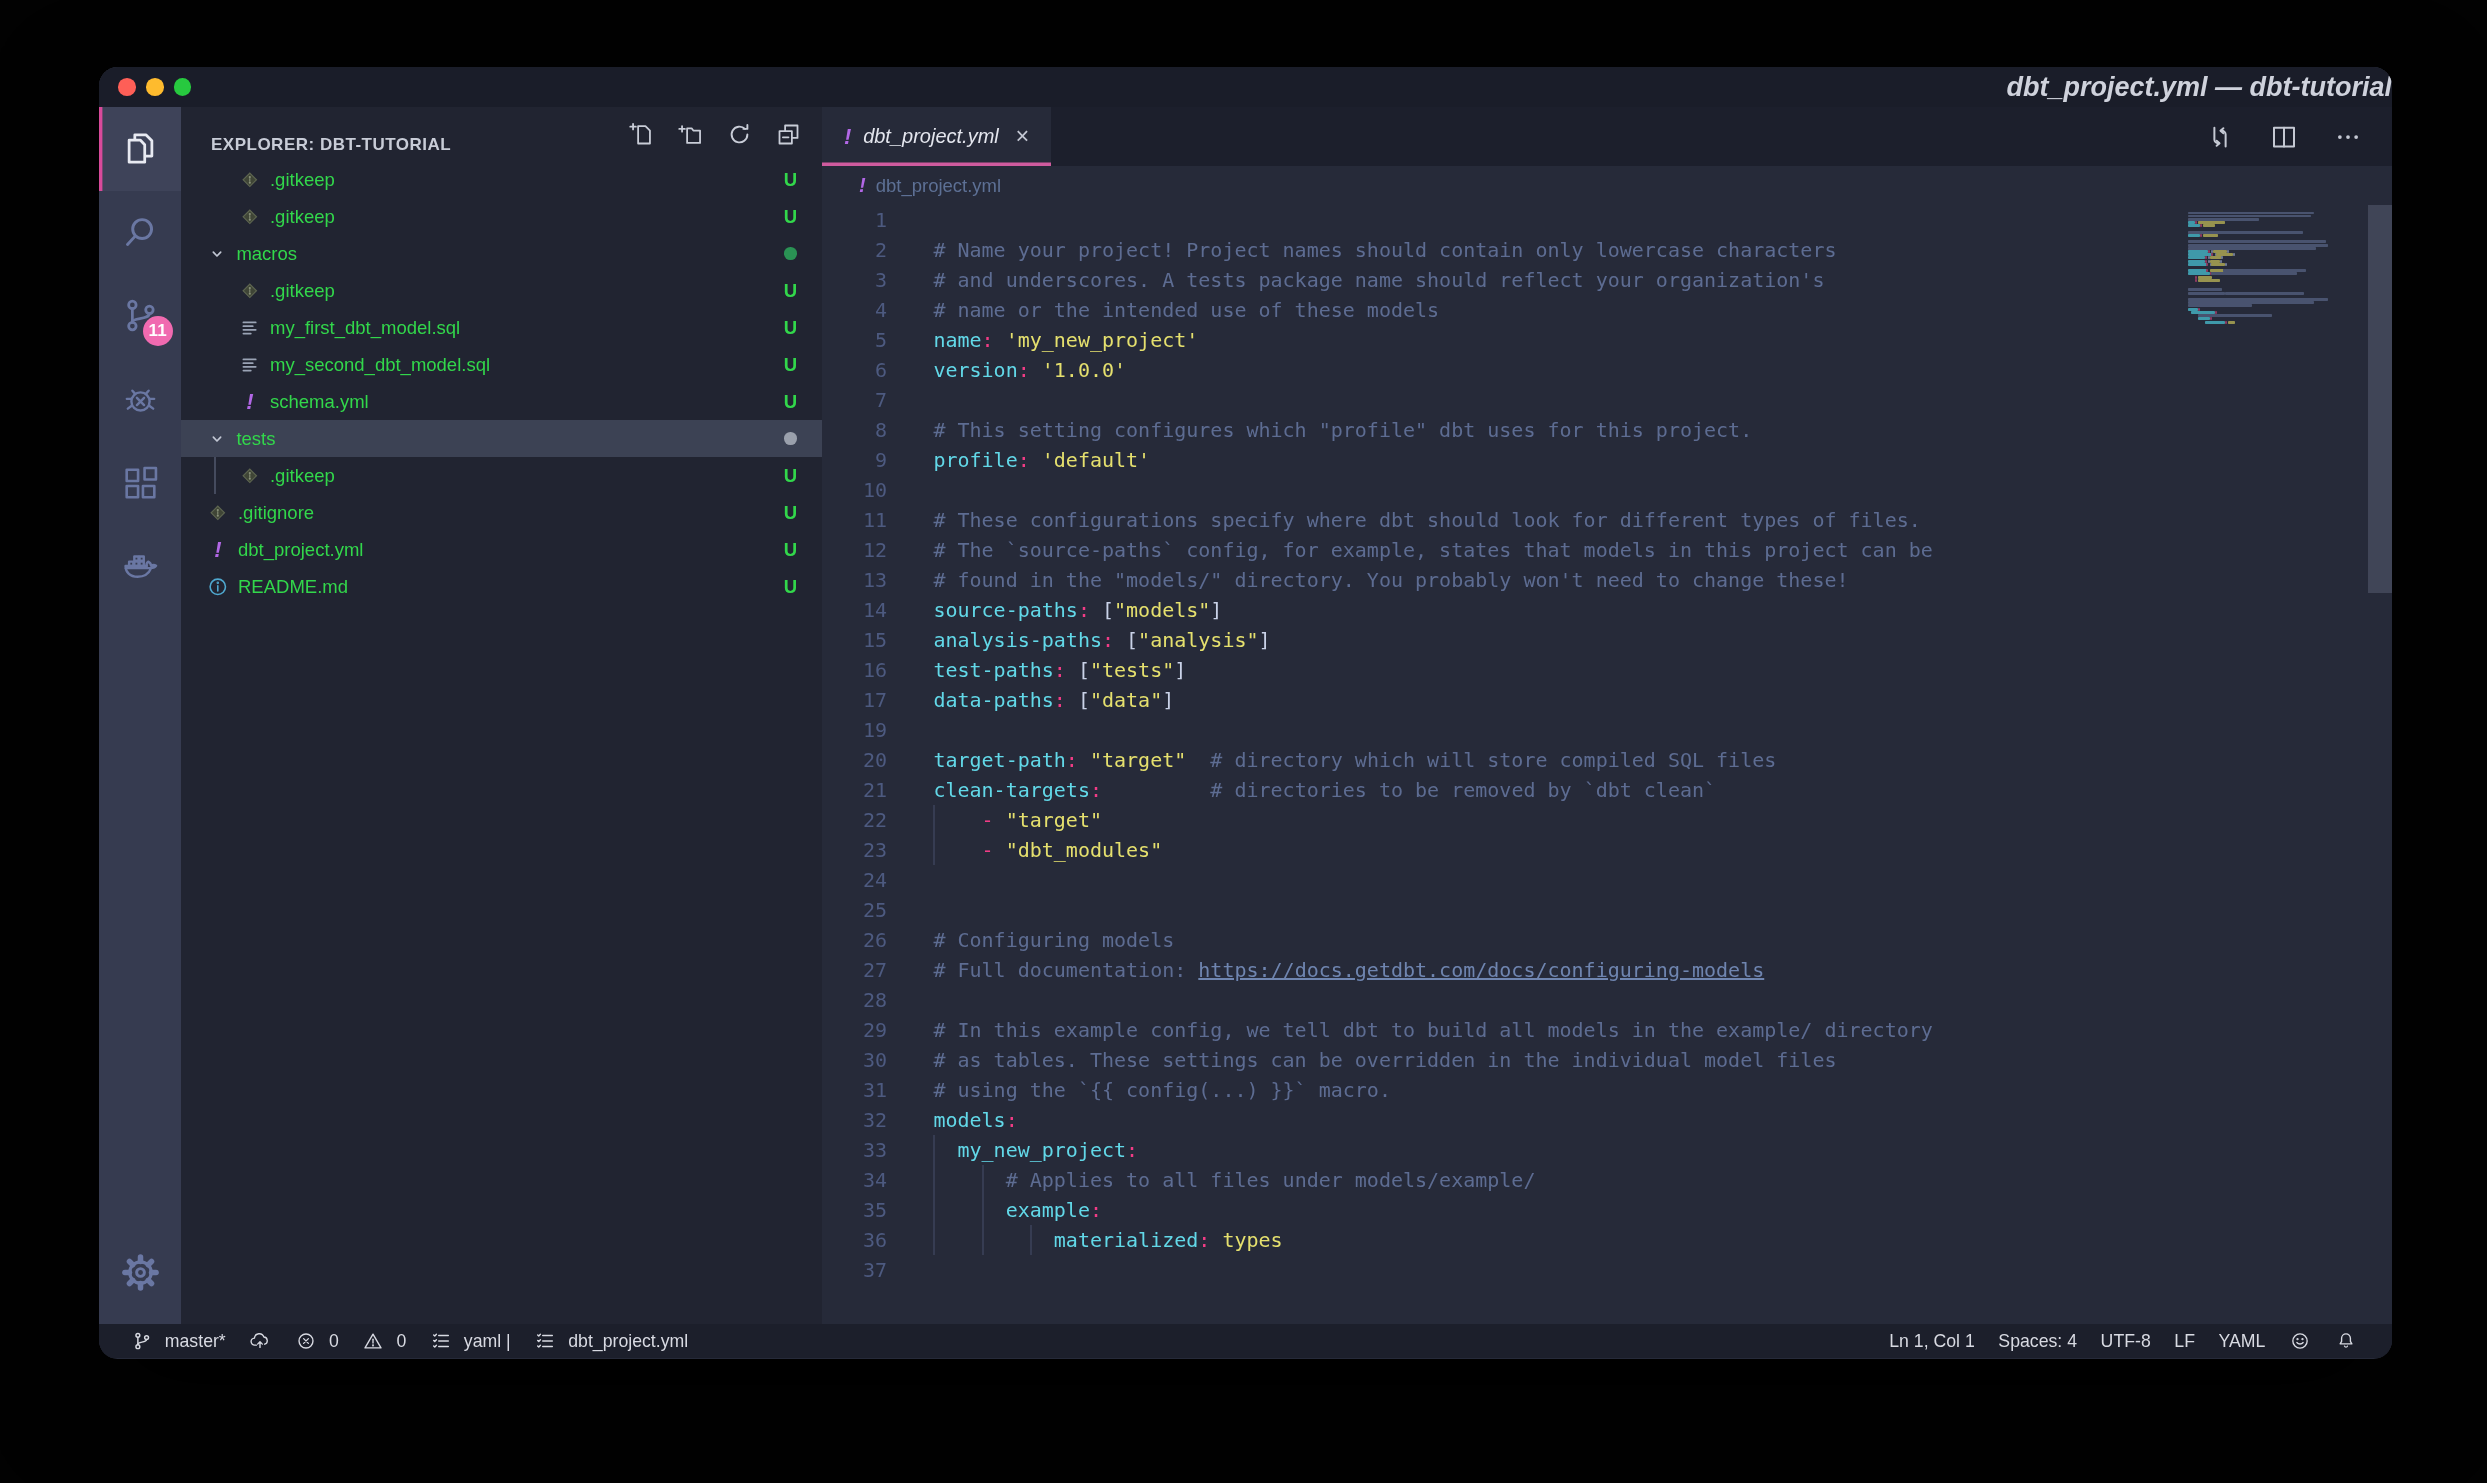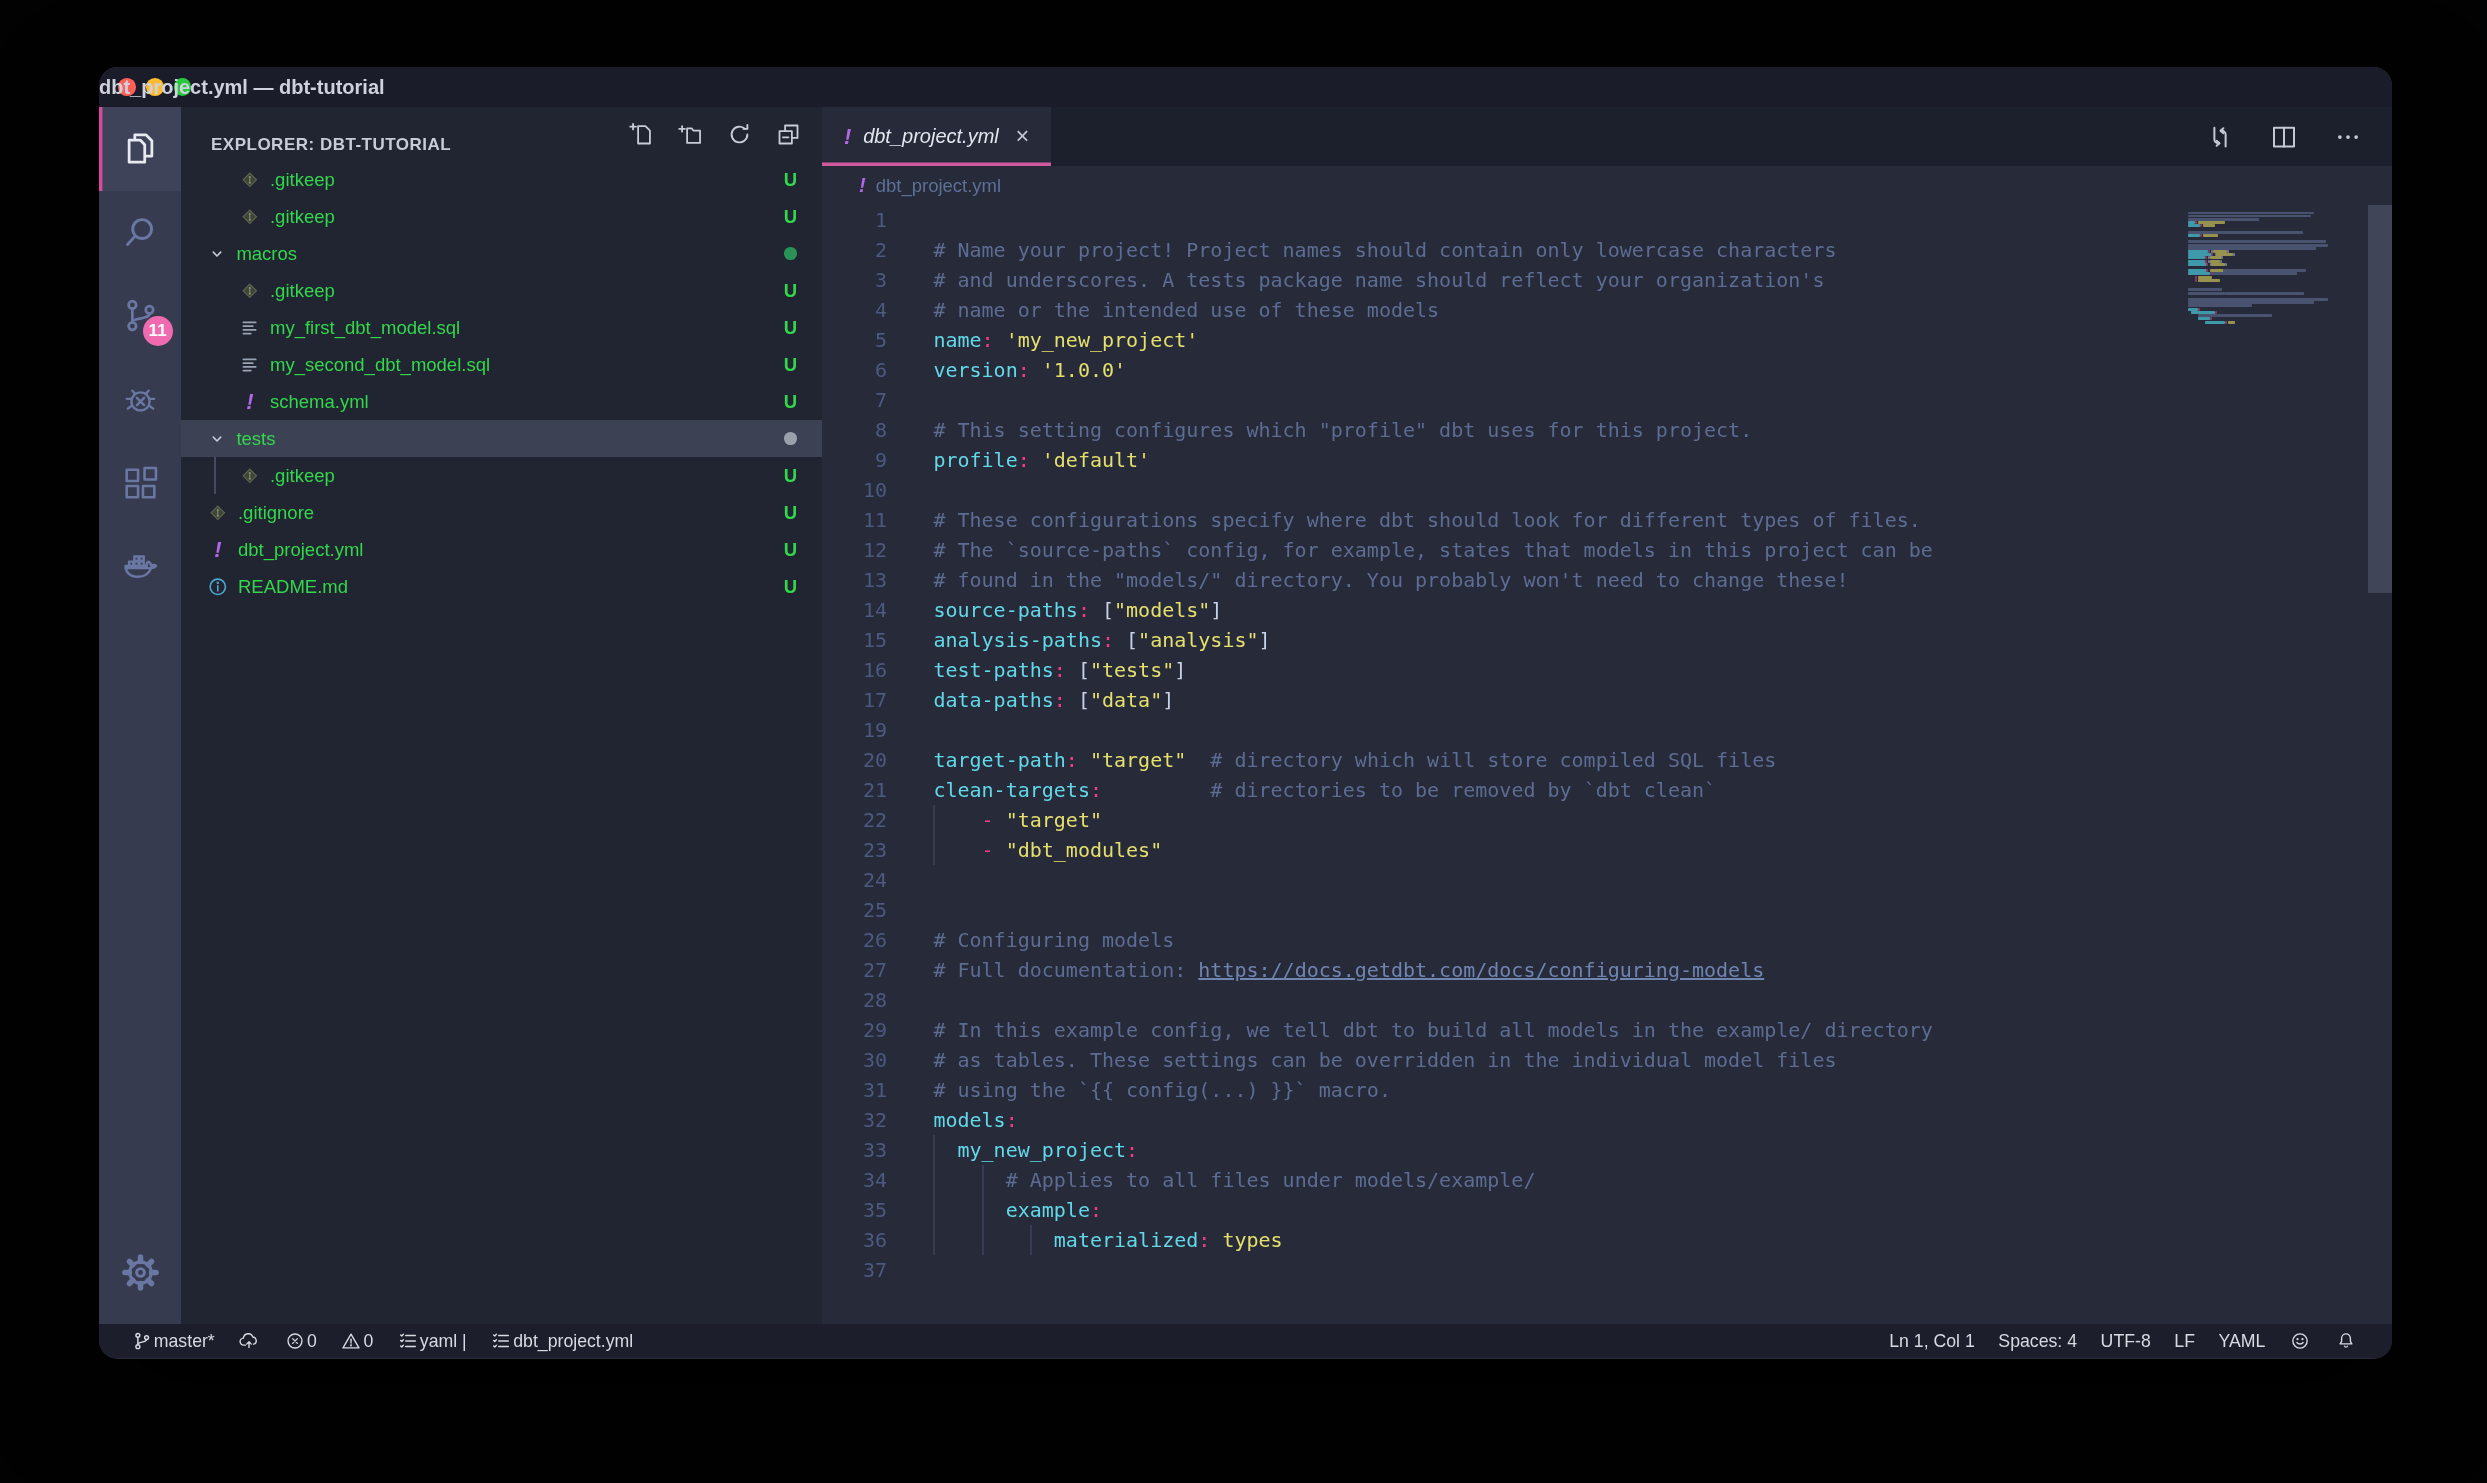--- a/index.html
+++ b/index.html
@@ -6,21 +6,21 @@
   .stage{position:relative;width:2487px;height:1484px;background:#020202;overflow:hidden;
          font-family:"Liberation Sans",sans-serif;}
   .window{position:absolute;left:99px;top:67px;width:2293px;height:1292px;border-radius:18.5px;
           overflow:hidden;background:#262a39;box-shadow:0 38px 101px rgba(0,0,0,.85), inset 0 0.8px 0 rgba(255,255,255,.08);}
   
   .titlebar{position:relative;height:40px;background:#1a1d29;display:flex;align-items:center;}
   .tl{width:17.7px;height:17.7px;border-radius:50%;margin-right:10px;}
   .tl-red{background:#fe5f57;margin-left:19.4px;}
   .tl-yellow{background:#febb2e;}
   .tl-green{background:#27c93f;}
-  .title-text{position:absolute;left:0;right:0;text-align:left;color:#cfd2dc;font-size:20px;font-weight:600;}
+  .title-text{position:absolute;left:0;right:0;text-align:right;color:#cfd2dc;font-size:27px;font-weight:600;font-style:italic;}
   
   .main{display:flex;height:1217px;}
   .activitybar{width:82px;background:#363b50;display:flex;flex-direction:column;position:relative;}
   .act-item{height:84px;display:flex;align-items:center;justify-content:center;color:#6a77a3;position:relative;cursor:pointer;}
   .act-item svg{width:39px;height:39px;}
   .act-item.active{color:#e8eaf2;background:#3e4359;box-shadow:inset 3.4px 0 0 #d84a9b;}
   .act-badge{position:absolute;right:8.4px;bottom:13.5px;min-width:30px;height:30px;border-radius:15px;
              background:#f06ab0;color:#fff;font-size:17px;font-weight:700;display:flex;align-items:center;justify-content:center;}
   .act-bottom{position:absolute;bottom:8.4px;left:0;width:82px;}
   
@@ -65,21 +65,21 @@
   .tk-c{color:#5d6c92;} .tk-k{color:#62d8e8;} .tk-p{color:#f23c86;}
   .tk-s{color:#e5e06e;} .tk-b{color:#c9d2e8;} .tk-w{color:#c9d2e8;}
   .tk-u{color:#6f85b0;text-decoration:underline;}
   .minimap{position:absolute;top:0;right:23.6px;width:187px;bottom:0;}
   .mm-line{position:absolute;height:2.5px;border-radius:0.8px;}
   .vscroll{position:absolute;top:0;right:0;width:23.6px;height:388px;background:rgba(160,170,195,.22);}
   
   .statusbar{height:34px;background:#1c1f2b;display:flex;align-items:center;justify-content:space-between;
              color:#d8dae2;font-size:17.7px;padding:0 23.6px 0 20px;}
   .sb-left,.sb-right{display:flex;align-items:center;height:100%;}
-  .sb-item{display:flex;align-items:center;gap:1px;padding:0 11.8px;height:100%;cursor:pointer;}
+  .sb-item{display:flex;align-items:center;gap:12px;padding:0 11.8px;height:100%;cursor:pointer;}
   .sb-item .icon{width:22px;height:22px;display:flex;}
   .sb-item svg{width:22px;height:22px;}
 </style>
 </head>
 <body>
 
 <div class="stage">
   <div class="window">
 
     <div class="titlebar">

